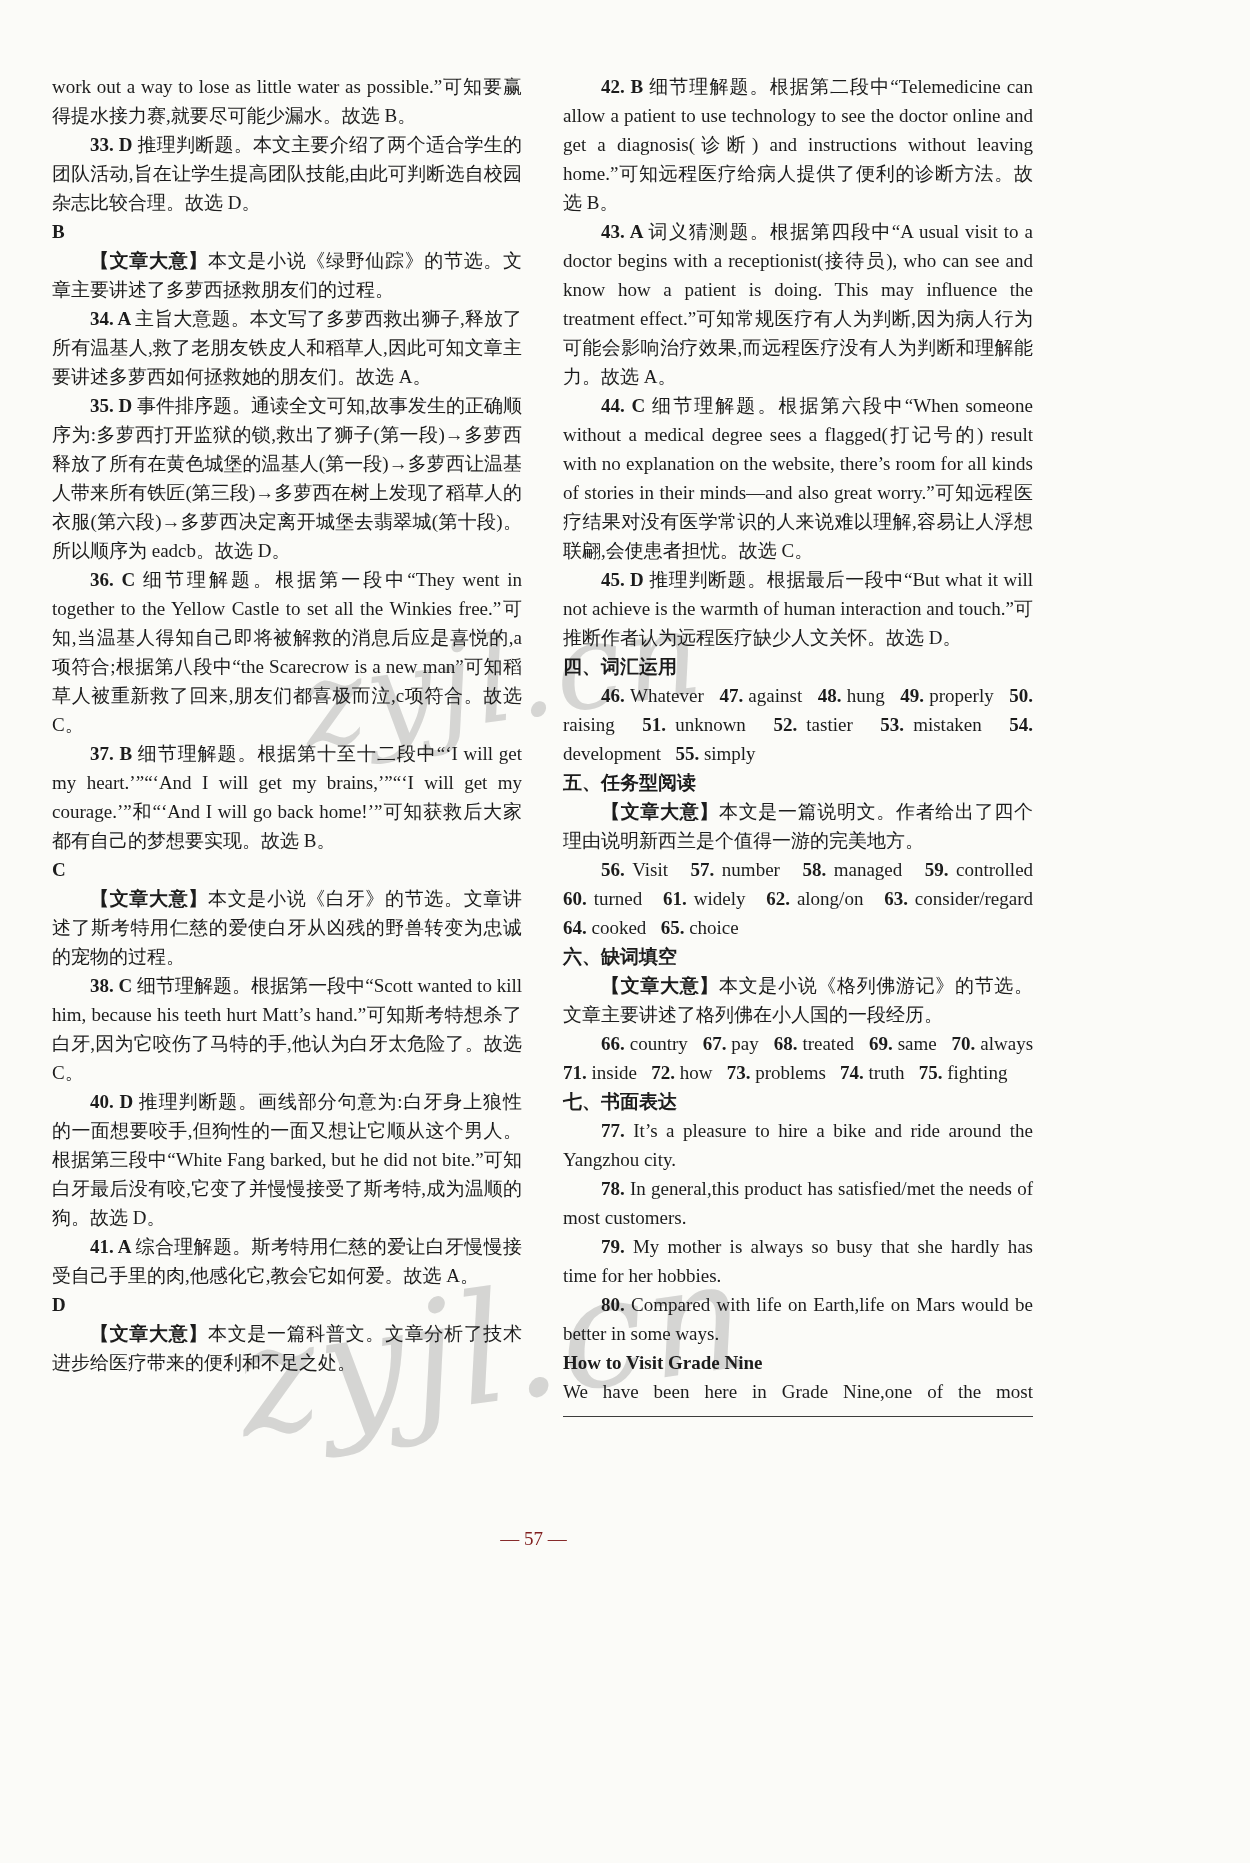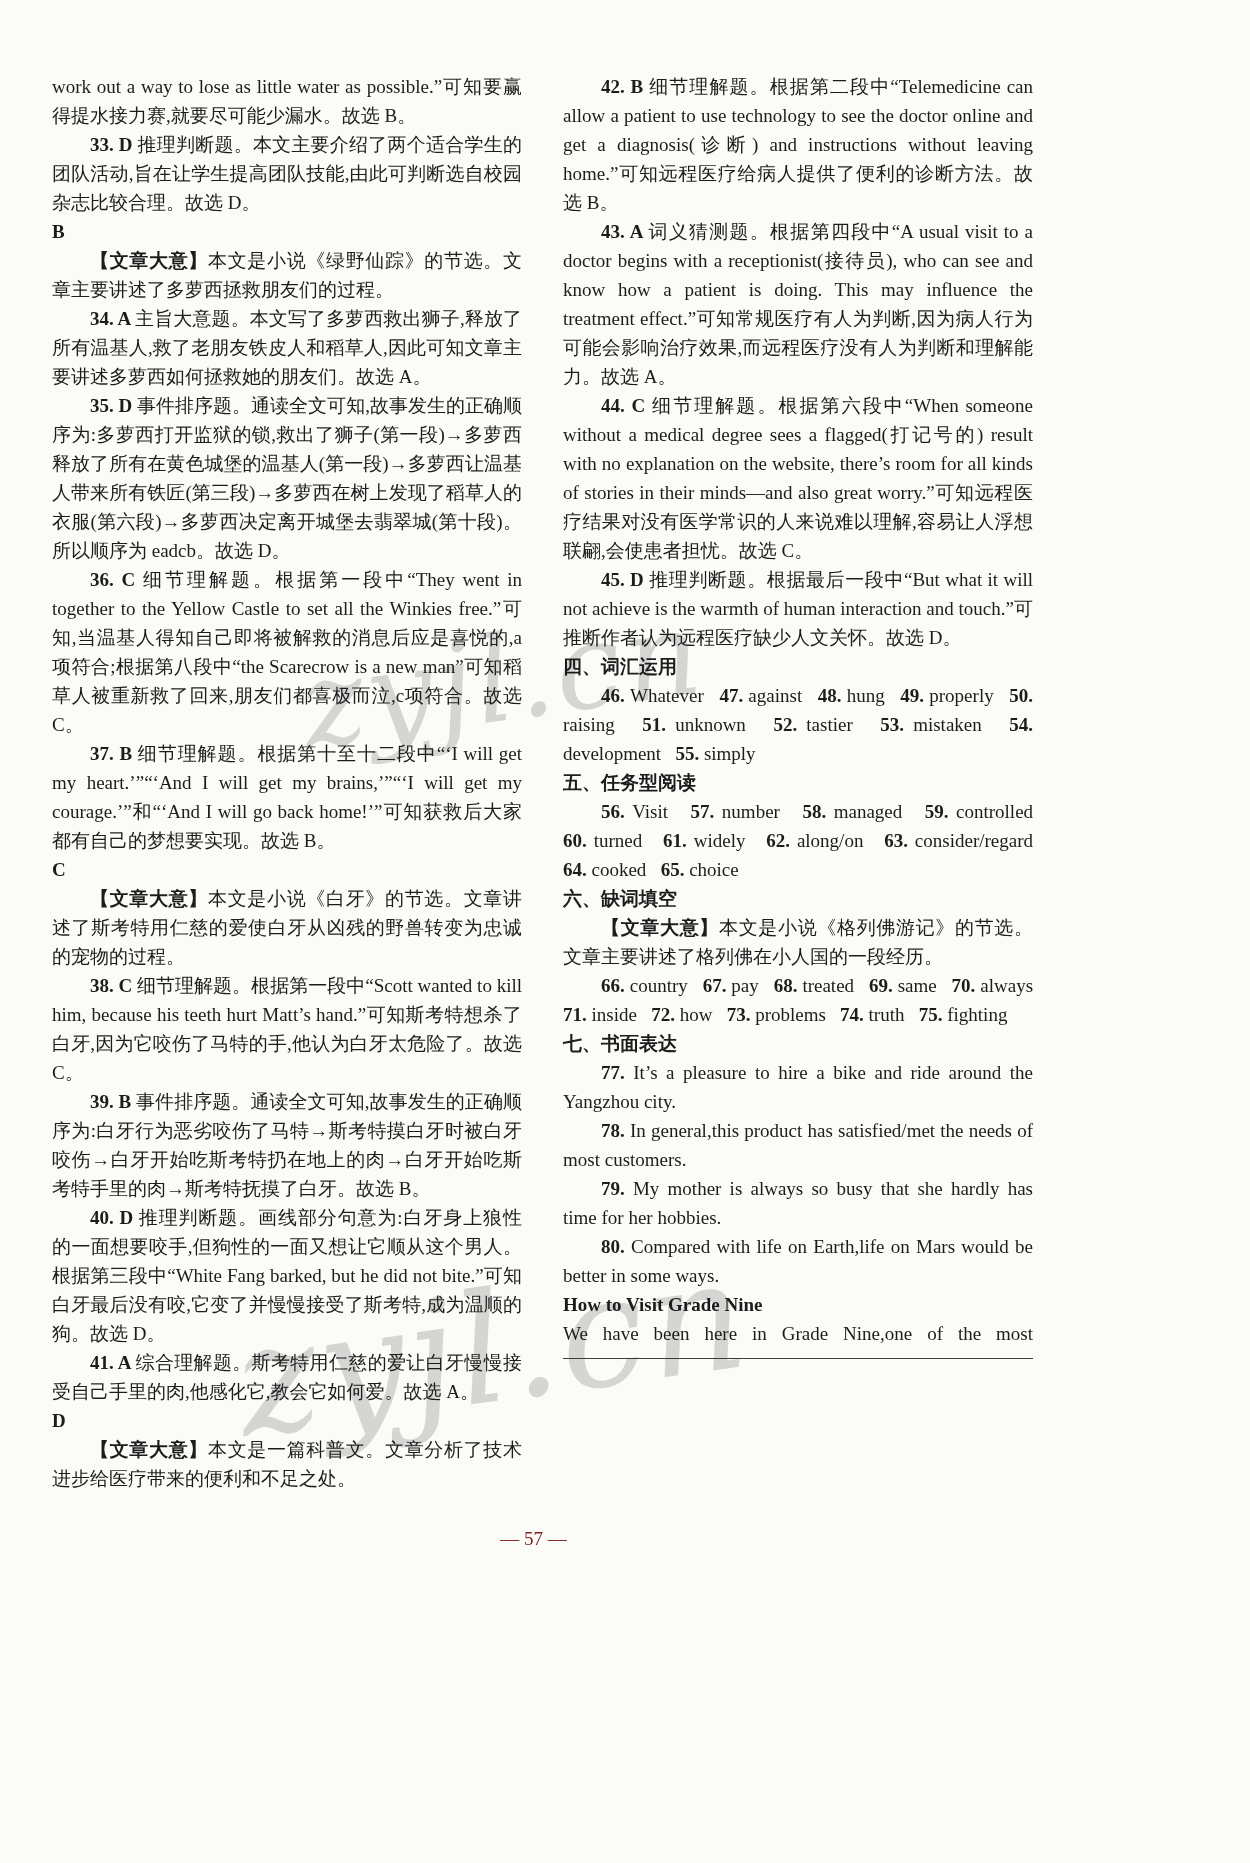--- a/index.html
+++ b/index.html
@@ -77,34 +77,34 @@
         <p class="para indent"><span class="b">33. D </span><span>推理判断题。本文主要介绍了两个适合学生的团队活动,旨在让学生提高团队技能,由此可判断选自校园杂志比较合理。故选 D。</span></p>
         <p class="para section-letter"><span class="b">B</span></p>
         <p class="para indent"><span class="b">【文章大意】</span><span>本文是小说《绿野仙踪》的节选。文章主要讲述了多萝西拯救朋友们的过程。</span></p>
         <p class="para indent"><span class="b">34. A </span><span>主旨大意题。本文写了多萝西救出狮子,释放了所有温基人,救了老朋友铁皮人和稻草人,因此可知文章主要讲述多萝西如何拯救她的朋友们。故选 A。</span></p>
         <p class="para indent"><span class="b">35. D </span><span>事件排序题。通读全文可知,故事发生的正确顺序为:多萝西打开监狱的锁,救出了狮子(第一段)→多萝西释放了所有在黄色城堡的温基人(第一段)→多萝西让温基人带来所有铁匠(第三段)→多萝西在树上发现了稻草人的衣服(第六段)→多萝西决定离开城堡去翡翠城(第十段)。所以顺序为 eadcb。故选 D。</span></p>
         <p class="para indent"><span class="b">36. C </span><span>细节理解题。根据第一段中“They went in together to the Yellow Castle to set all the Winkies free.”可知,当温基人得知自己即将被解救的消息后应是喜悦的,a项符合;根据第八段中“the Scarecrow is a new man”可知稻草人被重新救了回来,朋友们都喜极而泣,c项符合。故选 C。</span></p>
         <p class="para indent"><span class="b">37. B </span><span>细节理解题。根据第十至十二段中“‘I will get my heart.’”“‘And I will get my brains,’”“‘I will get my courage.’”和“‘And I will go back home!’”可知获救后大家都有自己的梦想要实现。故选 B。</span></p>
         <p class="para section-letter"><span class="b">C</span></p>
         <p class="para indent"><span class="b">【文章大意】</span><span>本文是小说《白牙》的节选。文章讲述了斯考特用仁慈的爱使白牙从凶残的野兽转变为忠诚的宠物的过程。</span></p>
         <p class="para indent"><span class="b">38. C </span><span>细节理解题。根据第一段中“Scott wanted to kill him, because his teeth hurt Matt’s hand.”可知斯考特想杀了白牙,因为它咬伤了马特的手,他认为白牙太危险了。故选 C。</span></p>
-        <p class="para indent"><span class="b">39. B </span><span>事件排序题。通读全文可知,故事发生的正确顺序为:白牙行为恶劣咬伤了马特→斯考特摸白牙时被白牙咬伤→白牙开始吃斯考特扔在地上的肉→白牙开始吃斯考特手里的肉→斯考特抚摸了白牙。故选 B。</span></p>
         <p class="para indent"><span class="b">40. D </span><span>推理判断题。画线部分句意为:白牙身上狼性的一面想要咬手,但狗性的一面又想让它顺从这个男人。根据第三段中“White Fang barked, but he did not bite.”可知白牙最后没有咬,它变了并慢慢接受了斯考特,成为温顺的狗。故选 D。</span></p>
         <p class="para indent"><span class="b">41. A </span><span>综合理解题。斯考特用仁慈的爱让白牙慢慢接受自己手里的肉,他感化它,教会它如何爱。故选 A。</span></p>
         <p class="para section-letter"><span class="b">D</span></p>
         <p class="para indent"><span class="b">【文章大意】</span><span>本文是一篇科普文。文章分析了技术进步给医疗带来的便利和不足之处。</span></p>
       </div>
     <div class="col" id="col-right">
         <p class="para indent"><span class="b">42. B </span><span>细节理解题。根据第二段中“Telemedicine can allow a patient to use technology to see the doctor online and get a diagnosis(诊断) and instructions without leaving home.”可知远程医疗给病人提供了便利的诊断方法。故选 B。</span></p>
         <p class="para indent"><span class="b">43. A </span><span>词义猜测题。根据第四段中“A usual visit to a doctor begins with a receptionist(接待员), who can see and know how a patient is doing. This may influence the treatment effect.”可知常规医疗有人为判断,因为病人行为可能会影响治疗效果,而远程医疗没有人为判断和理解能力。故选 A。</span></p>
         <p class="para indent"><span class="b">44. C </span><span>细节理解题。根据第六段中“When someone without a medical degree sees a flagged(打记号的) result with no explanation on the website, there’s room for all kinds of stories in their minds—and also great worry.”可知远程医疗结果对没有医学常识的人来说难以理解,容易让人浮想联翩,会使患者担忧。故选 C。</span></p>
         <p class="para indent"><span class="b">45. D </span><span>推理判断题。根据最后一段中“But what it will not achieve is the warmth of human interaction and touch.”可推断作者认为远程医疗缺少人文关怀。故选 D。</span></p>
         <p class="para heading"><span class="b">四、词汇运用</span></p>
         <p class="para indent prewrap"><span class="b">46. </span><span>Whatever   </span><span class="b">47. </span><span>against   </span><span class="b">48. </span><span>hung   </span><span class="b">49. </span><span>properly   </span><span class="b">50. </span><span>raising   </span><span class="b">51. </span><span>unknown   </span><span class="b">52. </span><span>tastier   </span><span class="b">53. </span><span>mistaken   </span><span class="b">54. </span><span>development   </span><span class="b">55. </span><span>simply</span></p>
         <p class="para heading"><span class="b">五、任务型阅读</span></p>
+        <p class="para indent"><span class="b">【文章大意】</span><span>本文是一篇说明文。作者给出了四个理由说明新西兰是个值得一游的完美地方。</span></p>
         <p class="para indent prewrap"><span class="b">56. </span><span>Visit   </span><span class="b">57. </span><span>number   </span><span class="b">58. </span><span>managed   </span><span class="b">59. </span><span>controlled   </span><span class="b">60. </span><span>turned   </span><span class="b">61. </span><span>widely   </span><span class="b">62. </span><span>along/on   </span><span class="b">63. </span><span>consider/regard   </span><span class="b">64. </span><span>cooked   </span><span class="b">65. </span><span>choice</span></p>
         <p class="para heading"><span class="b">六、缺词填空</span></p>
         <p class="para indent"><span class="b">【文章大意】</span><span>本文是小说《格列佛游记》的节选。文章主要讲述了格列佛在小人国的一段经历。</span></p>
         <p class="para indent prewrap"><span class="b">66. </span><span>country   </span><span class="b">67. </span><span>pay   </span><span class="b">68. </span><span>treated   </span><span class="b">69. </span><span>same   </span><span class="b">70. </span><span>always   </span><span class="b">71. </span><span>inside   </span><span class="b">72. </span><span>how   </span><span class="b">73. </span><span>problems   </span><span class="b">74. </span><span>truth   </span><span class="b">75. </span><span>fighting</span></p>
         <p class="para heading"><span class="b">七、书面表达</span></p>
         <p class="para indent"><span class="b">77. </span><span>It’s a pleasure to hire a bike and ride around the Yangzhou city.</span></p>
         <p class="para indent"><span class="b">78. </span><span>In general,this product has satisfied/met the needs of most customers.</span></p>
         <p class="para indent"><span class="b">79. </span><span>My mother is always so busy that she hardly has time for her hobbies.</span></p>
         <p class="para indent"><span class="b">80. </span><span>Compared with life on Earth,life on Mars would be better in some ways.</span></p>
         <p class="para essay-title"><span class="b">How to Visit Grade Nine</span></p>

